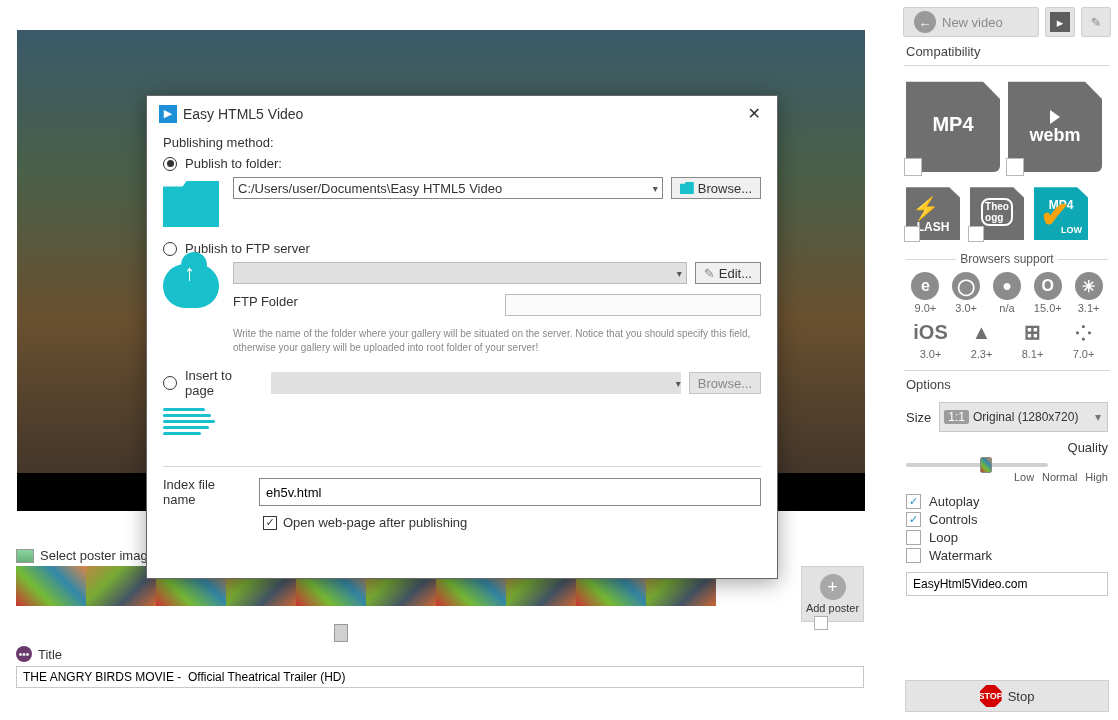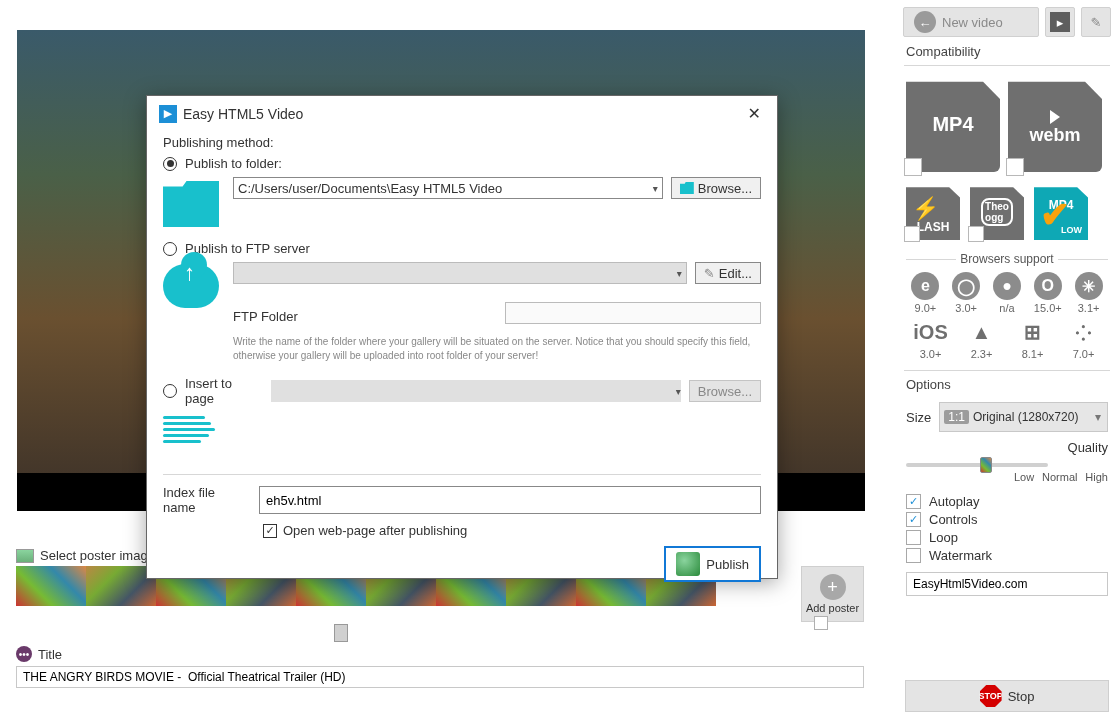--- a/index.html
+++ b/index.html
@@ -114,21 +114,21 @@
   .field-col{flex:1;}
   .combo{display:flex;gap:8px;align-items:center;}
   .combo select,.combo .sel{flex:1;height:22px;border:1px solid #888;padding:0 4px;font-size:13px;background:#fff;}
   .sel{display:flex;align-items:center;}
   .sel .dd{margin-left:auto;color:#555;font-size:10px;}
   .sel.disabled{background:#e0e0e0;color:#888;border-color:#bbb;}
   .browse-btn{height:22px;padding:0 8px;border:1px solid #888;background:#f0f0f0;display:flex;align-items:center;gap:4px;font-size:13px;}
   .browse-btn.disabled{background:#e4e4e4;color:#888;border-color:#c4c4c4;}
   .browse-btn .fic{width:14px;height:12px;background:#18c0cc;clip-path:polygon(0 15%,35% 15%,42% 0,100% 0,100% 100%,0 100%);}
   .browse-btn .pencil{color:#888;}
-  .ftp-row{display:flex;align-items:flex-end;gap:8px;margin-top:18px;}
+  .ftp-row{display:flex;align-items:flex-start;gap:8px;margin-top:10px;}
   .ftp-row label{font-size:13px;}
   .ftp-row input{width:256px;height:22px;border:1px solid #bbb;background:#fafafa;}
   .hint{font-size:10px;color:#888;margin-top:11px;line-height:1.35;}
   .insert-row{display:flex;align-items:center;gap:8px;margin-top:2px;}
   .divider{border-top:1px solid #d7d7d7;margin:8px 0 10px;}
   .idx-row{display:flex;align-items:center;gap:10px;}
   .idx-row label{font-size:13px;width:86px;}
   .idx-row input{flex:1;height:28px;border:1px solid #888;padding:0 6px;font-size:13px;}
   .chk-line{display:flex;align-items:center;gap:6px;margin:8px 0 8px 100px;font-size:13px;}
   .chk-line .cb{width:14px;height:14px;border:1px solid #333;display:flex;align-items:center;justify-content:center;font-size:11px;}
@@ -405,20 +405,14 @@
 
     <div class="divider"></div>
     <div class="idx-row">
       <label>Index file name</label>
       <input value="eh5v.html" style="">
     </div>
     <div class="chk-line">
       <div class="cb">✓</div>
       <span>Open web-page after publishing</span>
     </div>
-    <div style="display:flex;">
-      <div class="publish-btn">
-        <div class="glb"></div>
-        <span>Publish</span>
-      </div>
-    </div>
   </div>
 </div>
 
 </body></html>

